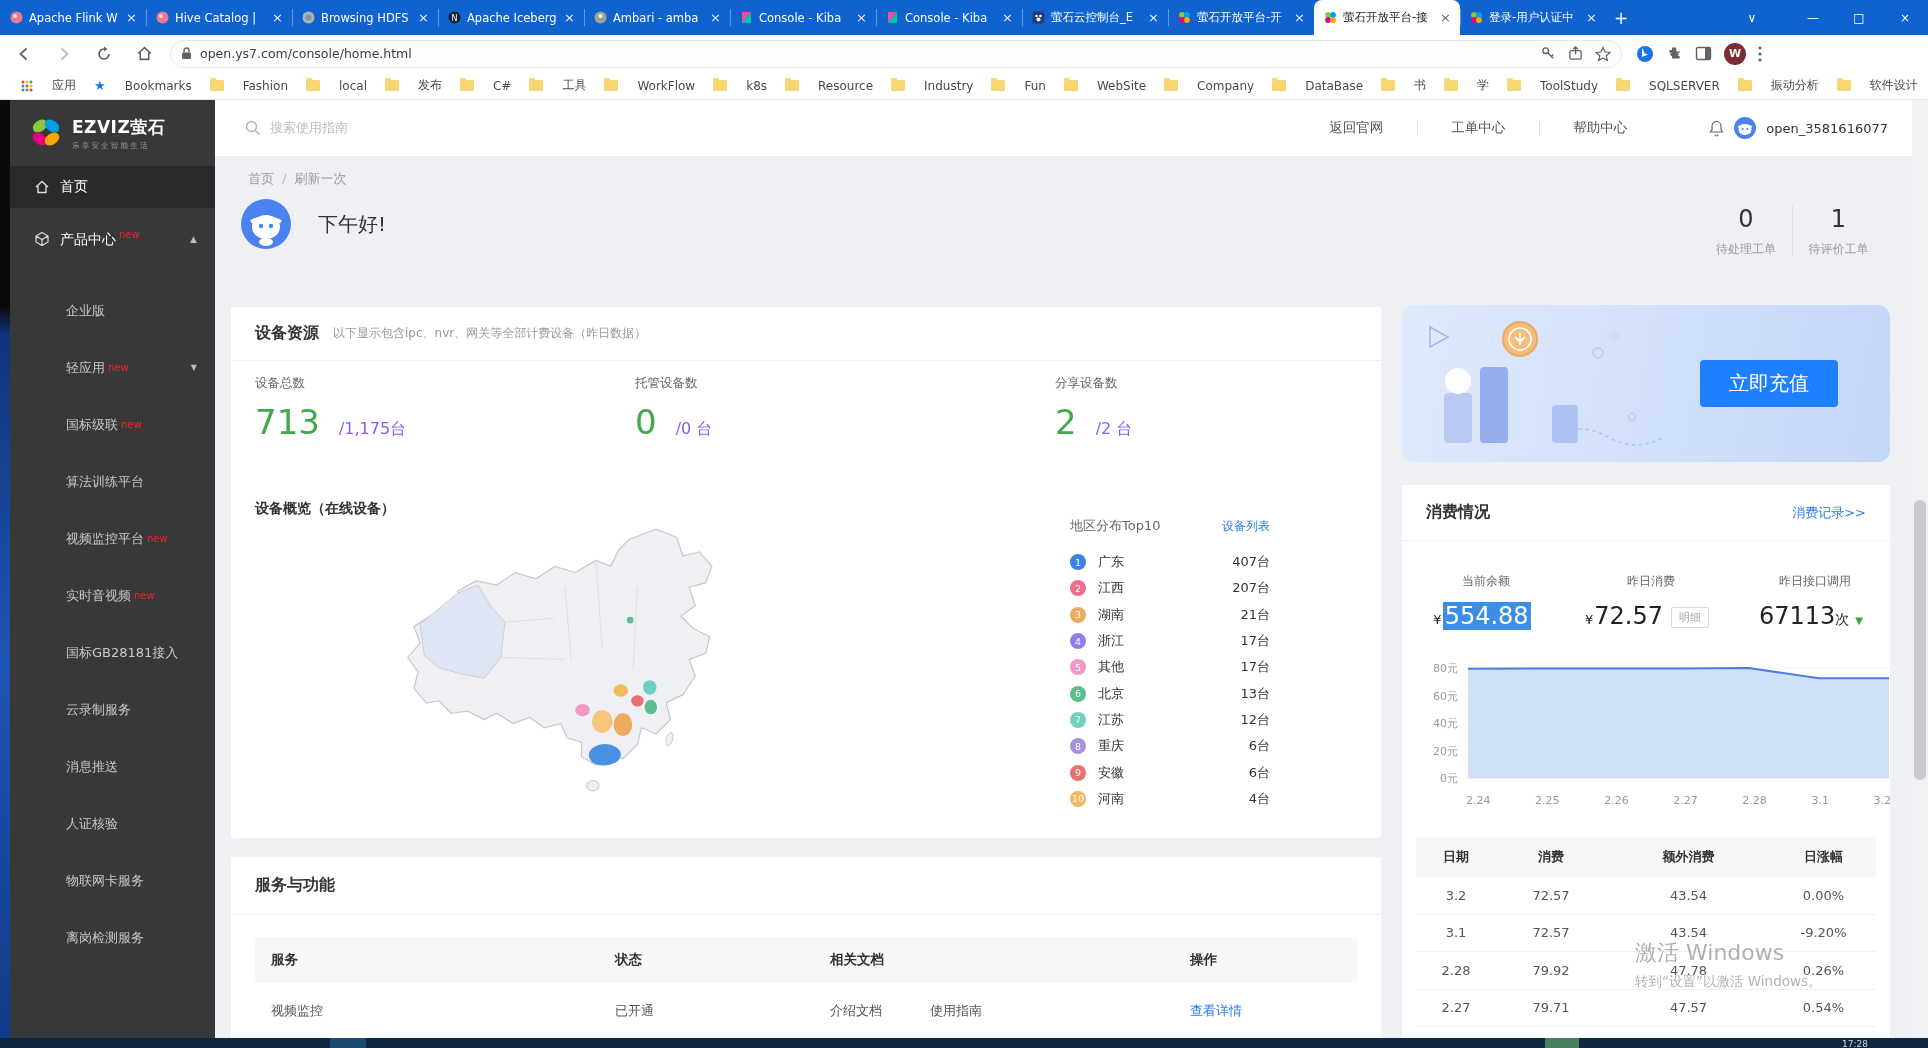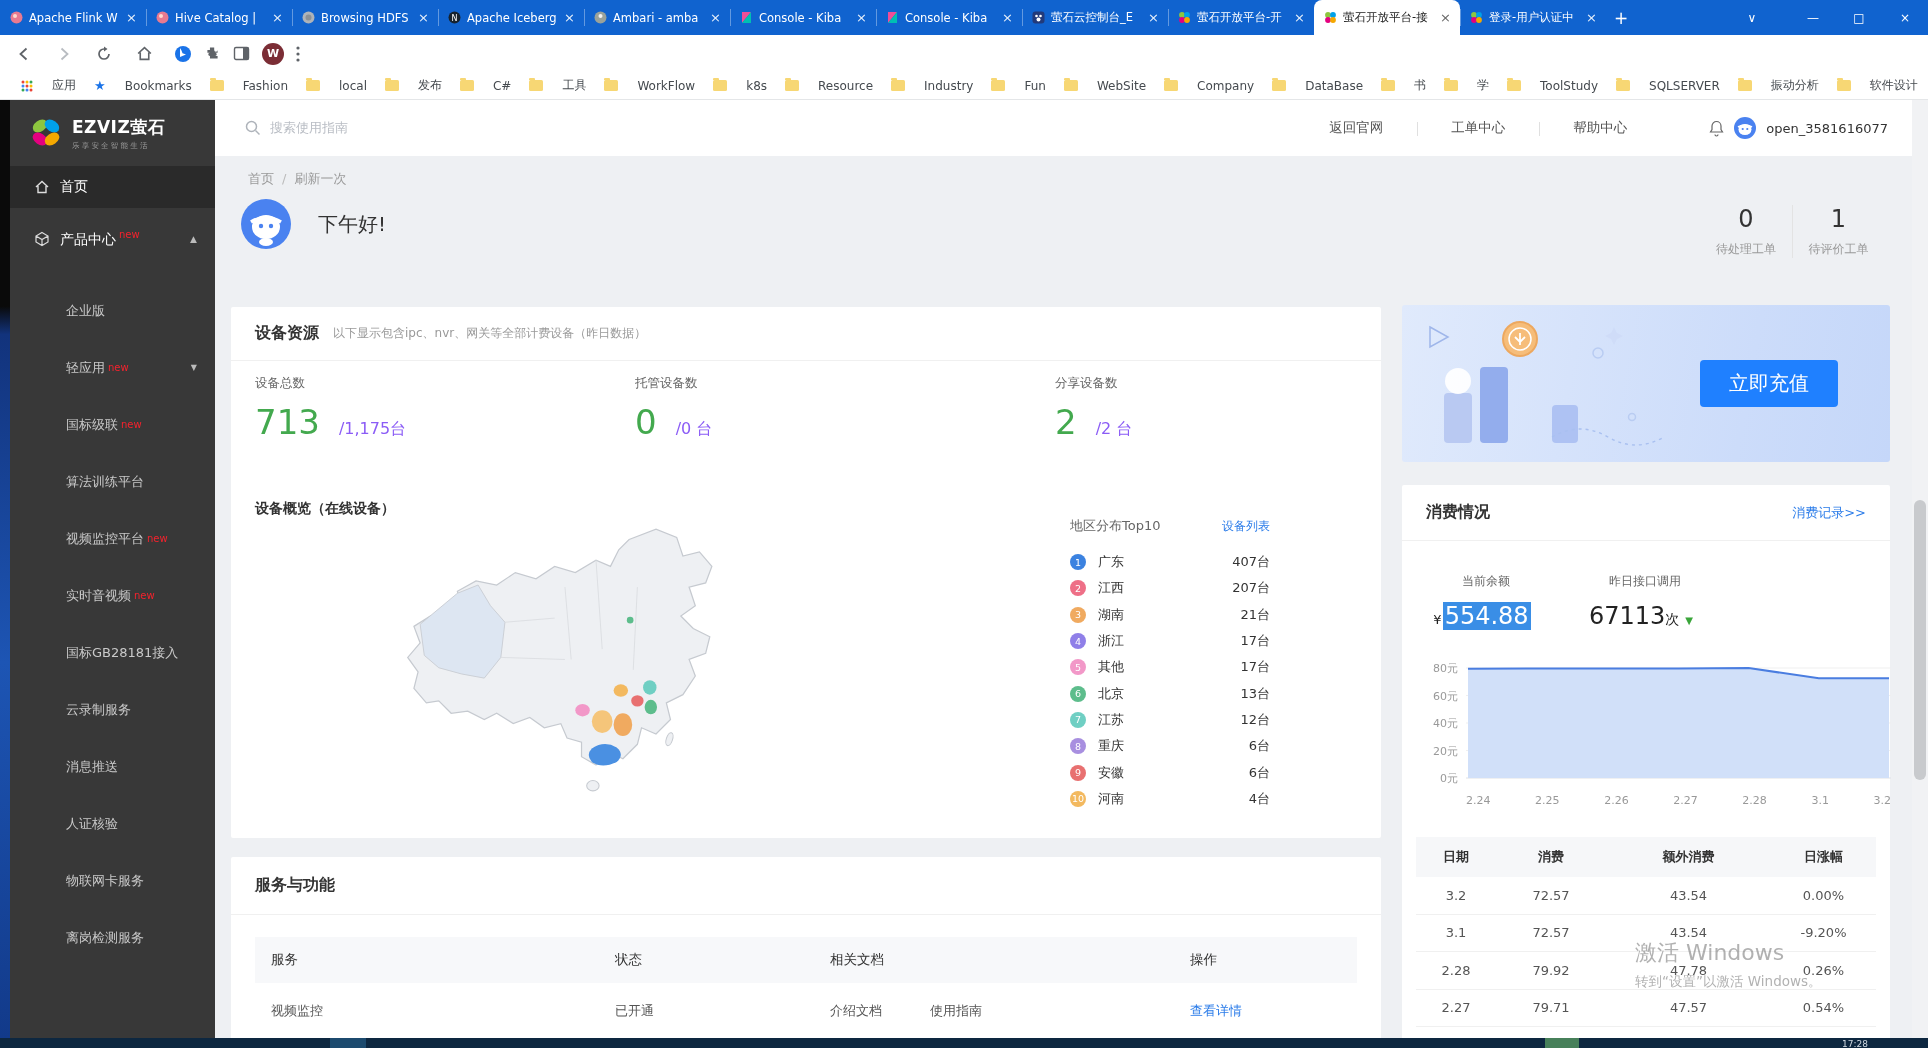--- a/index.html
+++ b/index.html
@@ -94,30 +94,30 @@
   .inset { position:absolute; left:476px; top:424px; width:40px; height:52px; border:1px dashed #9aa0a6; }
   .regions { position:absolute; left:839px; top:210px; width:200px; }
   .reg-head { display:flex; align-items:center; margin-bottom:14px; }
   .reg-title { font-size:13px; color:#666; }
   .reg-link { font-size:12px; color:#2b7ce9; margin-left:auto; }
   .reg-item { display:flex; align-items:center; height:26.3px; font-size:13px; color:#333; }
   .reg-badge { width:16px; height:16px; border-radius:50%; color:#fff; font-size:9.5px; display:flex; align-items:center; justify-content:center; margin-right:12px; flex:0 0 16px; }
   .reg-count { margin-left:auto; }
 
   .card-services { left:231px; top:857px; width:1150px; height:192px; }
-  .svc-table-head { position:absolute; left:24px; right:24px; top:80px; height:46px; background:#f7f8fa; display:flex; align-items:center; font-size:13.5px; font-weight:normal; color:#333; }
+  .svc-table-head { position:absolute; left:24px; right:24px; top:80px; height:46px; background:#f7f8fa; display:flex; align-items:center; font-size:13.5px; font-weight:bold; color:#333; }
   .svc-row { position:absolute; left:24px; right:24px; top:126px; height:56px; display:flex; align-items:center; font-size:13px; color:#555; }
   .svc-c1 { width:360px; padding-left:16px; }
   .svc-c2 { width:215px; }
   .svc-c3 { width:360px; display:flex; gap:48px; }
   .svc-c4 { }
   .link-blue { color:#2b7ce9; }
 
   
-  .banner { position:absolute; left:1402px; top:305px; width:488px; height:157px; border-radius:3px; background:linear-gradient(100deg,#e0eafc 0%,#ccdcfa 70%,#c5d7f9 100%); overflow:hidden; }
+  .banner { position:absolute; left:1402px; top:305px; width:488px; height:157px; border-radius:12px; background:linear-gradient(100deg,#e0eafc 0%,#ccdcfa 70%,#c5d7f9 100%); overflow:hidden; }
   .recharge-btn { position:absolute; left:298px; top:55px; width:138px; height:47px; background:#1f80ff; color:#fff; font-size:20px; display:flex; align-items:center; justify-content:center; border-radius:4px; }
 
   .card-consume { left:1402px; top:485px; width:488px; height:580px; }
   .consume-link { font-size:13px; color:#2b7ce9; margin-left:auto; }
   .cstats { position:absolute; left:0; top:88px; width:488px; display:flex; }
   .cstat { text-align:center; }
   .cstat .lbl { font-size:12px; color:#666;margin-left:8px; }
   .cstat .val { margin-top:12px; font-size:24px; color:#222; white-space:nowrap; }
   .cstat .pre { font-size:13px; margin-right:1px; }
   .hl-sel { background:#3a8ee6; color:#fff; padding:0 2px; }
@@ -296,20 +296,40 @@
         <svg width="16" height="16" viewBox="0 0 16 16">
           <path d="M13 8 A5 5 0 1 1 8 3" stroke="#5f6368" stroke-width="1.7" fill="none"></path>
           <path d="M8 0.5 L11.5 3 L8 5.5 Z" fill="#5f6368"></path>
         </svg>
       </div>
     <div class="navbtn">
         <svg width="17" height="17" viewBox="0 0 16 16">
           <path d="M2 8 L8 2.5 L14 8 M4 7 V13.5 H12 V7" stroke="#5f6368" stroke-width="1.5" fill="none"></path>
         </svg>
       </div>
+    <div class="addr">
+      <svg width="11" height="13" viewBox="0 0 11 13">
+          <rect x="1" y="5.5" width="9" height="6.5" rx="1" fill="#5f6368"></rect>
+          <path d="M3 5.5 V3.5 A2.5 2.5 0 0 1 8 3.5 V5.5" stroke="#5f6368" stroke-width="1.4" fill="none"></path>
+        </svg>
+      <span class="url">open.ys7.com/console/home.html</span>
+      <span class="addr-icons">
+        <svg width="15" height="15" viewBox="0 0 16 16">
+            <circle cx="5" cy="5" r="3" stroke="#5f6368" stroke-width="1.5" fill="none"></circle>
+            <path d="M7.5 7.5 L13 13 M11 11 L13 9" stroke="#5f6368" stroke-width="1.5" fill="none"></path>
+          </svg>
+        <svg width="15" height="15" viewBox="0 0 16 16">
+            <rect x="2" y="5" width="12" height="9" rx="1.5" stroke="#5f6368" stroke-width="1.4" fill="none"></rect>
+            <path d="M8 9 V1.5 M5.5 3.5 L8 1 L10.5 3.5" stroke="#5f6368" stroke-width="1.4" fill="none"></path>
+          </svg>
+        <svg width="16" height="16" viewBox="0 0 16 16">
+            <path d="M8 1.5 L10 6 L15 6.5 L11.2 9.8 L12.4 14.5 L8 12 L3.6 14.5 L4.8 9.8 L1 6.5 L6 6 Z" stroke="#5f6368" stroke-width="1.2" fill="none"></path>
+          </svg>
+      </span>
+    </div>
     <div class="chromer">
       <svg width="18" height="18" viewBox="0 0 18 18">
           <circle cx="9" cy="9" r="8" fill="#1a73e8"></circle>
           <path d="M6 3 V12 L12 9.5 L8.5 8.2 L7.5 5.5 Z" fill="#fff"></path>
         </svg>
       <svg width="17" height="17" viewBox="0 0 17 17">
           <path d="M6 2 h5 v3 a2 2 0 0 0 4 0 v3 h-3 a2 2 0 0 1 0 4 h3 v3 h-9 v-3 a2 2 0 0 1 0 -4 h-3 v-3 h3 Z" fill="#5f6368" transform="scale(.85) translate(1,1)"></path>
         </svg>
       <svg width="17" height="17" viewBox="0 0 17 17">
           <rect x="1.5" y="2.5" width="14" height="12" rx="1.5" stroke="#5f6368" stroke-width="1.4" fill="none"></rect>
@@ -710,20 +730,24 @@
   <section class="card card-consume">
     <div class="card-head" style="height:56px;align-items:center;">
       <span class="card-title">消费情况</span>
       <span class="consume-link">消费记录&gt;&gt;</span>
     </div>
     <div class="cstats" id="cstats">
         <div class="cstat" style="width: 160px;">
           <div class="lbl">当前余额</div>
           <div class="val"><span class="pre">¥</span><span class="hl-sel">554.88</span></div>
         </div>
+        <div class="cstat" style="width: 170px;">
+          <div class="lbl">昨日消费</div>
+          <div class="val"><span class="pre">¥</span><span class="">72.57</span><span class="tag-mx">明细</span></div>
+        </div>
         <div class="cstat" style="width: 158px;">
           <div class="lbl">昨日接口调用</div>
           <div class="val"><span class="">67113</span><span class="suf-small">次</span><span class="caret-green">▼</span></div>
         </div>
       </div>
 
     <div class="chart-wrap">
       <div id="ylabels">
           <div class="ylab" style="top: 7px;">80元</div>
           <div class="ylab" style="top: 34.5px;">60元</div>

